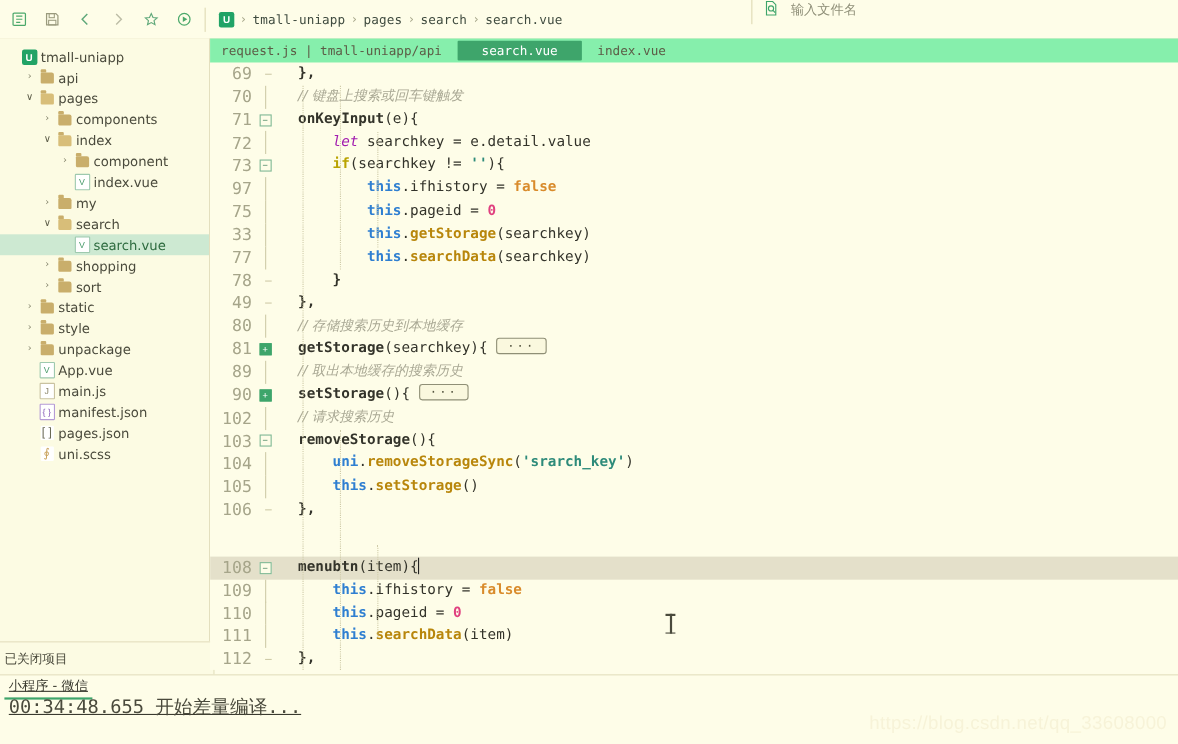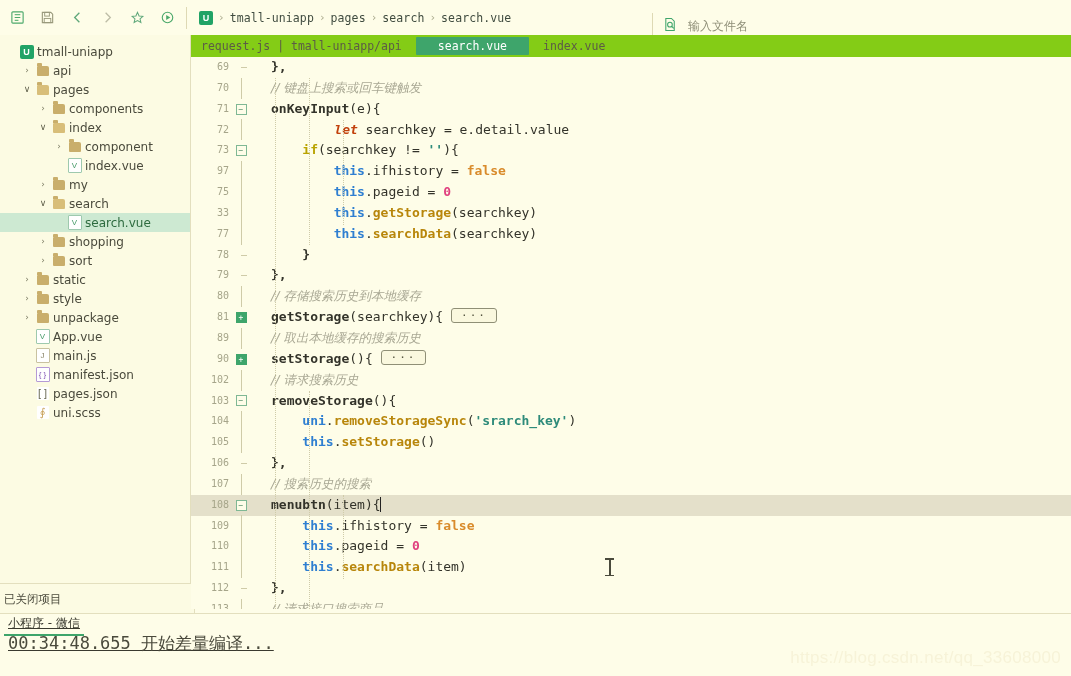--- a/index.html
+++ b/index.html
@@ -27,21 +27,21 @@
   .uni-logo{
     width:14px;height:14px;background:#21A366;border-radius:2px;
     color:#fff;font-size:9px;font-weight:bold;display:flex;
     align-items:center;justify-content:center;font-family:"Liberation Sans",sans-serif;
   }
   .crumb{
     font-family:"DejaVu Sans Mono", monospace;font-size:11.5px;color:#3f4b3f;
     letter-spacing:.1px;
   }
   .crumb-sep{color:#A9A98C;font-size:11px;font-family:"DejaVu Sans Mono",monospace;}
-  .tb-right{position:absolute;left:648px;top:0;height:35px;display:flex;align-items:flex-end;}
+  .tb-right{position:absolute;left:679px;top:0;height:35px;display:flex;align-items:flex-start;}
   .tb-right .tb-sep{margin-right:10px;}
   .findfile{
     display:flex;align-items:center;gap:10px;
   }
   .findfile .ph{color:#8f8f78;font-size:12px;font-family:"DejaVu Sans",sans-serif;}
 
   
   .sidebar{
     position:absolute;left:0;top:35px;width:190px;height:548px;
     background:#FCFBE3;border-right:1px solid #E3DFBE;overflow:hidden;
@@ -74,42 +74,42 @@
   .sb-footer{
     position:absolute;left:0;top:583px;width:190px;height:30px;
     background:#FCFBE3;border-top:1px solid #E3DFBE;border-right:1px solid #E3DFBE;
     display:flex;align-items:center;padding-left:4px;
     font-family:"DejaVu Sans",sans-serif;font-size:11.5px;color:#4a4a3c;
   }
 
   
   .tabbar{
     position:absolute;left:191px;top:35px;width:880px;height:22px;
-    background:#84cc16;display:flex;align-items:center;
+    background:#86efac;display:flex;align-items:center;
   }
   .tab{
     height:18px;display:flex;align-items:center;padding:0 10px;margin-right:4px;
     font-family:"DejaVu Sans Mono",monospace;font-size:11.5px;color:#5c5c46;
     border-radius:1px;white-space:nowrap;
   }
   .tab.active{background:#3EA56B;color:#ffffff;padding:0 22px;}
 
   
   .editor{
     position:absolute;left:191px;top:57px;width:880px;height:552px;
     background:#FEFDE8;overflow:hidden;
   }
   .row{
     position:relative;height:20.85px;display:flex;align-items:center;
     font-family:"DejaVu Sans Mono",monospace;font-size:13px;line-height:20.85px;
   }
-  .row.hl{background:#E4E0CA;}
+  .row.hl{background:#E4E0CA;margin-top:32px;}
   .gutter{
     width:38px;flex:0 0 38px;text-align:right;padding-right:4px;
-    color:#A6A58A;font-size:10px;font-family:"DejaVu Sans Mono",monospace;
+    color:#A6A58A;font-size:15px;font-family:"DejaVu Sans Mono",monospace;
   }
   .fold{
     width:16px;flex:0 0 16px;display:flex;align-items:center;justify-content:center;
     font-size:9px;color:#5FA87A;line-height:1;
   }
   .fold .bx{
     width:9px;height:9px;border:1px solid #7FB894;display:flex;align-items:center;
     justify-content:center;font-size:8px;color:#4f8a66;line-height:7px;
     font-family:"DejaVu Sans Mono",monospace;background:#FEFDE8;
   }
@@ -119,21 +119,21 @@
   .code{
     position:relative;flex:1 1 auto;padding-left:22px;white-space:pre;
     color:#33332a;
   }
   .guides{position:absolute;left:191px;top:57px;width:880px;height:552px;pointer-events:none;}
   .guide{
     position:absolute;top:0;bottom:0;width:0;
     border-left:1px dotted #CFCBA8;
   }
   
-  .kw{color:#c2410c;font-style:italic;font-weight:bold;margin-left:32px;}
+  .kw{color:#a21caf;font-style:italic;font-weight:normal;}
   .kw2{color:#B9A300;font-weight:bold;}
   .this{color:#2F7FD1;font-weight:bold;}
   .fn{color:#B8860B;font-weight:bold;}
   .lit{color:#D98B2B;font-weight:bold;}
   .num{color:#E0407F;font-weight:bold;}
   .str{color:#2E8B7A;font-weight:bold;}
   .cmt{color:#A9A894;font-style:italic;font-family:"DejaVu Sans",sans-serif;font-size:12.5px;}
   .pl{color:#33332a;font-weight:bold;}
   .dots{
     display:inline-block;border:1px solid #8f8f76;border-radius:3px;
@@ -464,21 +464,21 @@
       <div class="code">        <span class="this">this</span>.<span class="fn">searchData</span>(searchkey)</div>
     </div>
     <div class="row">
       <div class="gutter">78</div>
       <div class="fold">
         <span class="tick"></span>
       </div>
       <div class="code">    <span class="pl">}</span></div>
     </div>
     <div class="row">
-      <div class="gutter">79</div>
+      <div class="gutter">49</div>
       <div class="fold">
         <span class="tick"></span>
       </div>
       <div class="code"><span class="pl">},</span></div>
     </div>
     <div class="row">
       <div class="gutter">80</div>
       <div class="fold">
         <span class="bar"></span>
       </div>
@@ -532,27 +532,20 @@
         <span class="bar"></span>
       </div>
       <div class="code">    <span class="this">this</span>.<span class="fn">setStorage</span>()</div>
     </div>
     <div class="row">
       <div class="gutter">106</div>
       <div class="fold">
         <span class="tick"></span>
       </div>
       <div class="code"><span class="pl">},</span></div>
-    </div>
-    <div class="row">
-      <div class="gutter">107</div>
-      <div class="fold">
-        <span class="bar"></span>
-      </div>
-      <div class="code"><span class="cmt">// 搜索历史的搜索</span></div>
     </div>
     <div class="row hl">
       <div class="gutter">108</div>
       <div class="fold">
         <span class="bx">−</span>
       </div>
       <div class="code"><span class="pl">menubtn</span>(item){<span class="caret"></span></div>
     </div>
     <div class="row">
       <div class="gutter">109</div>

